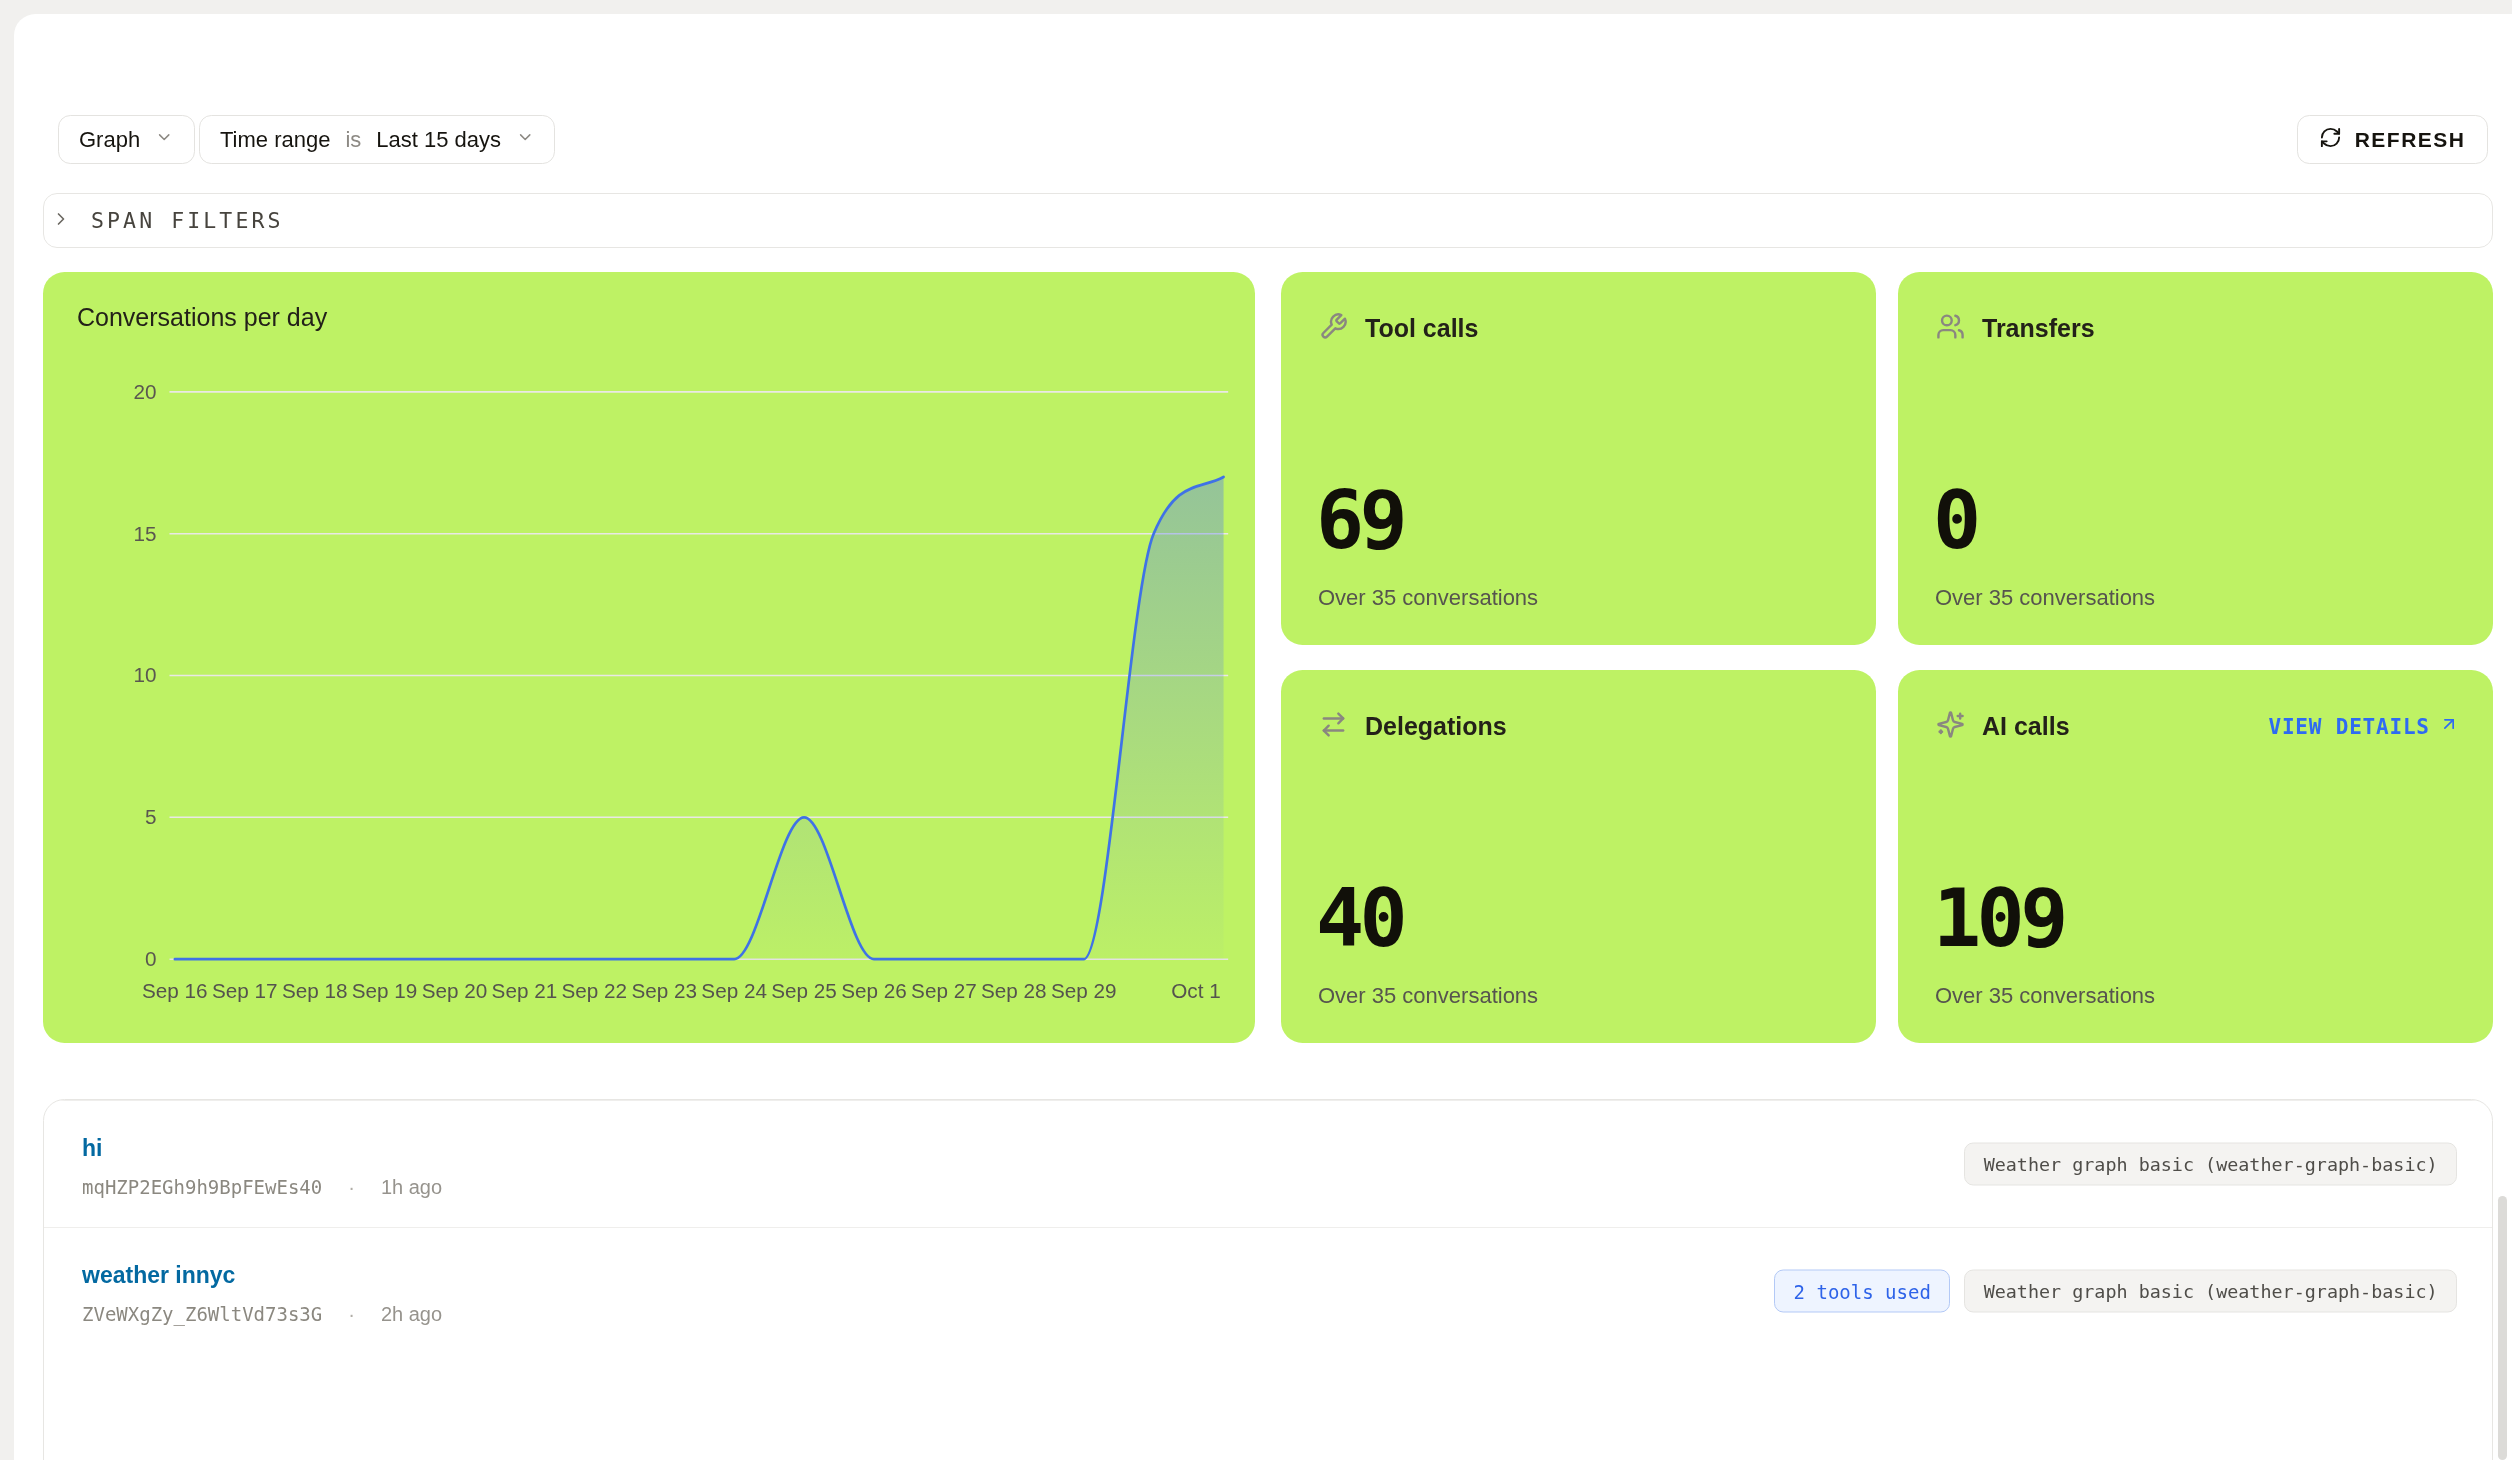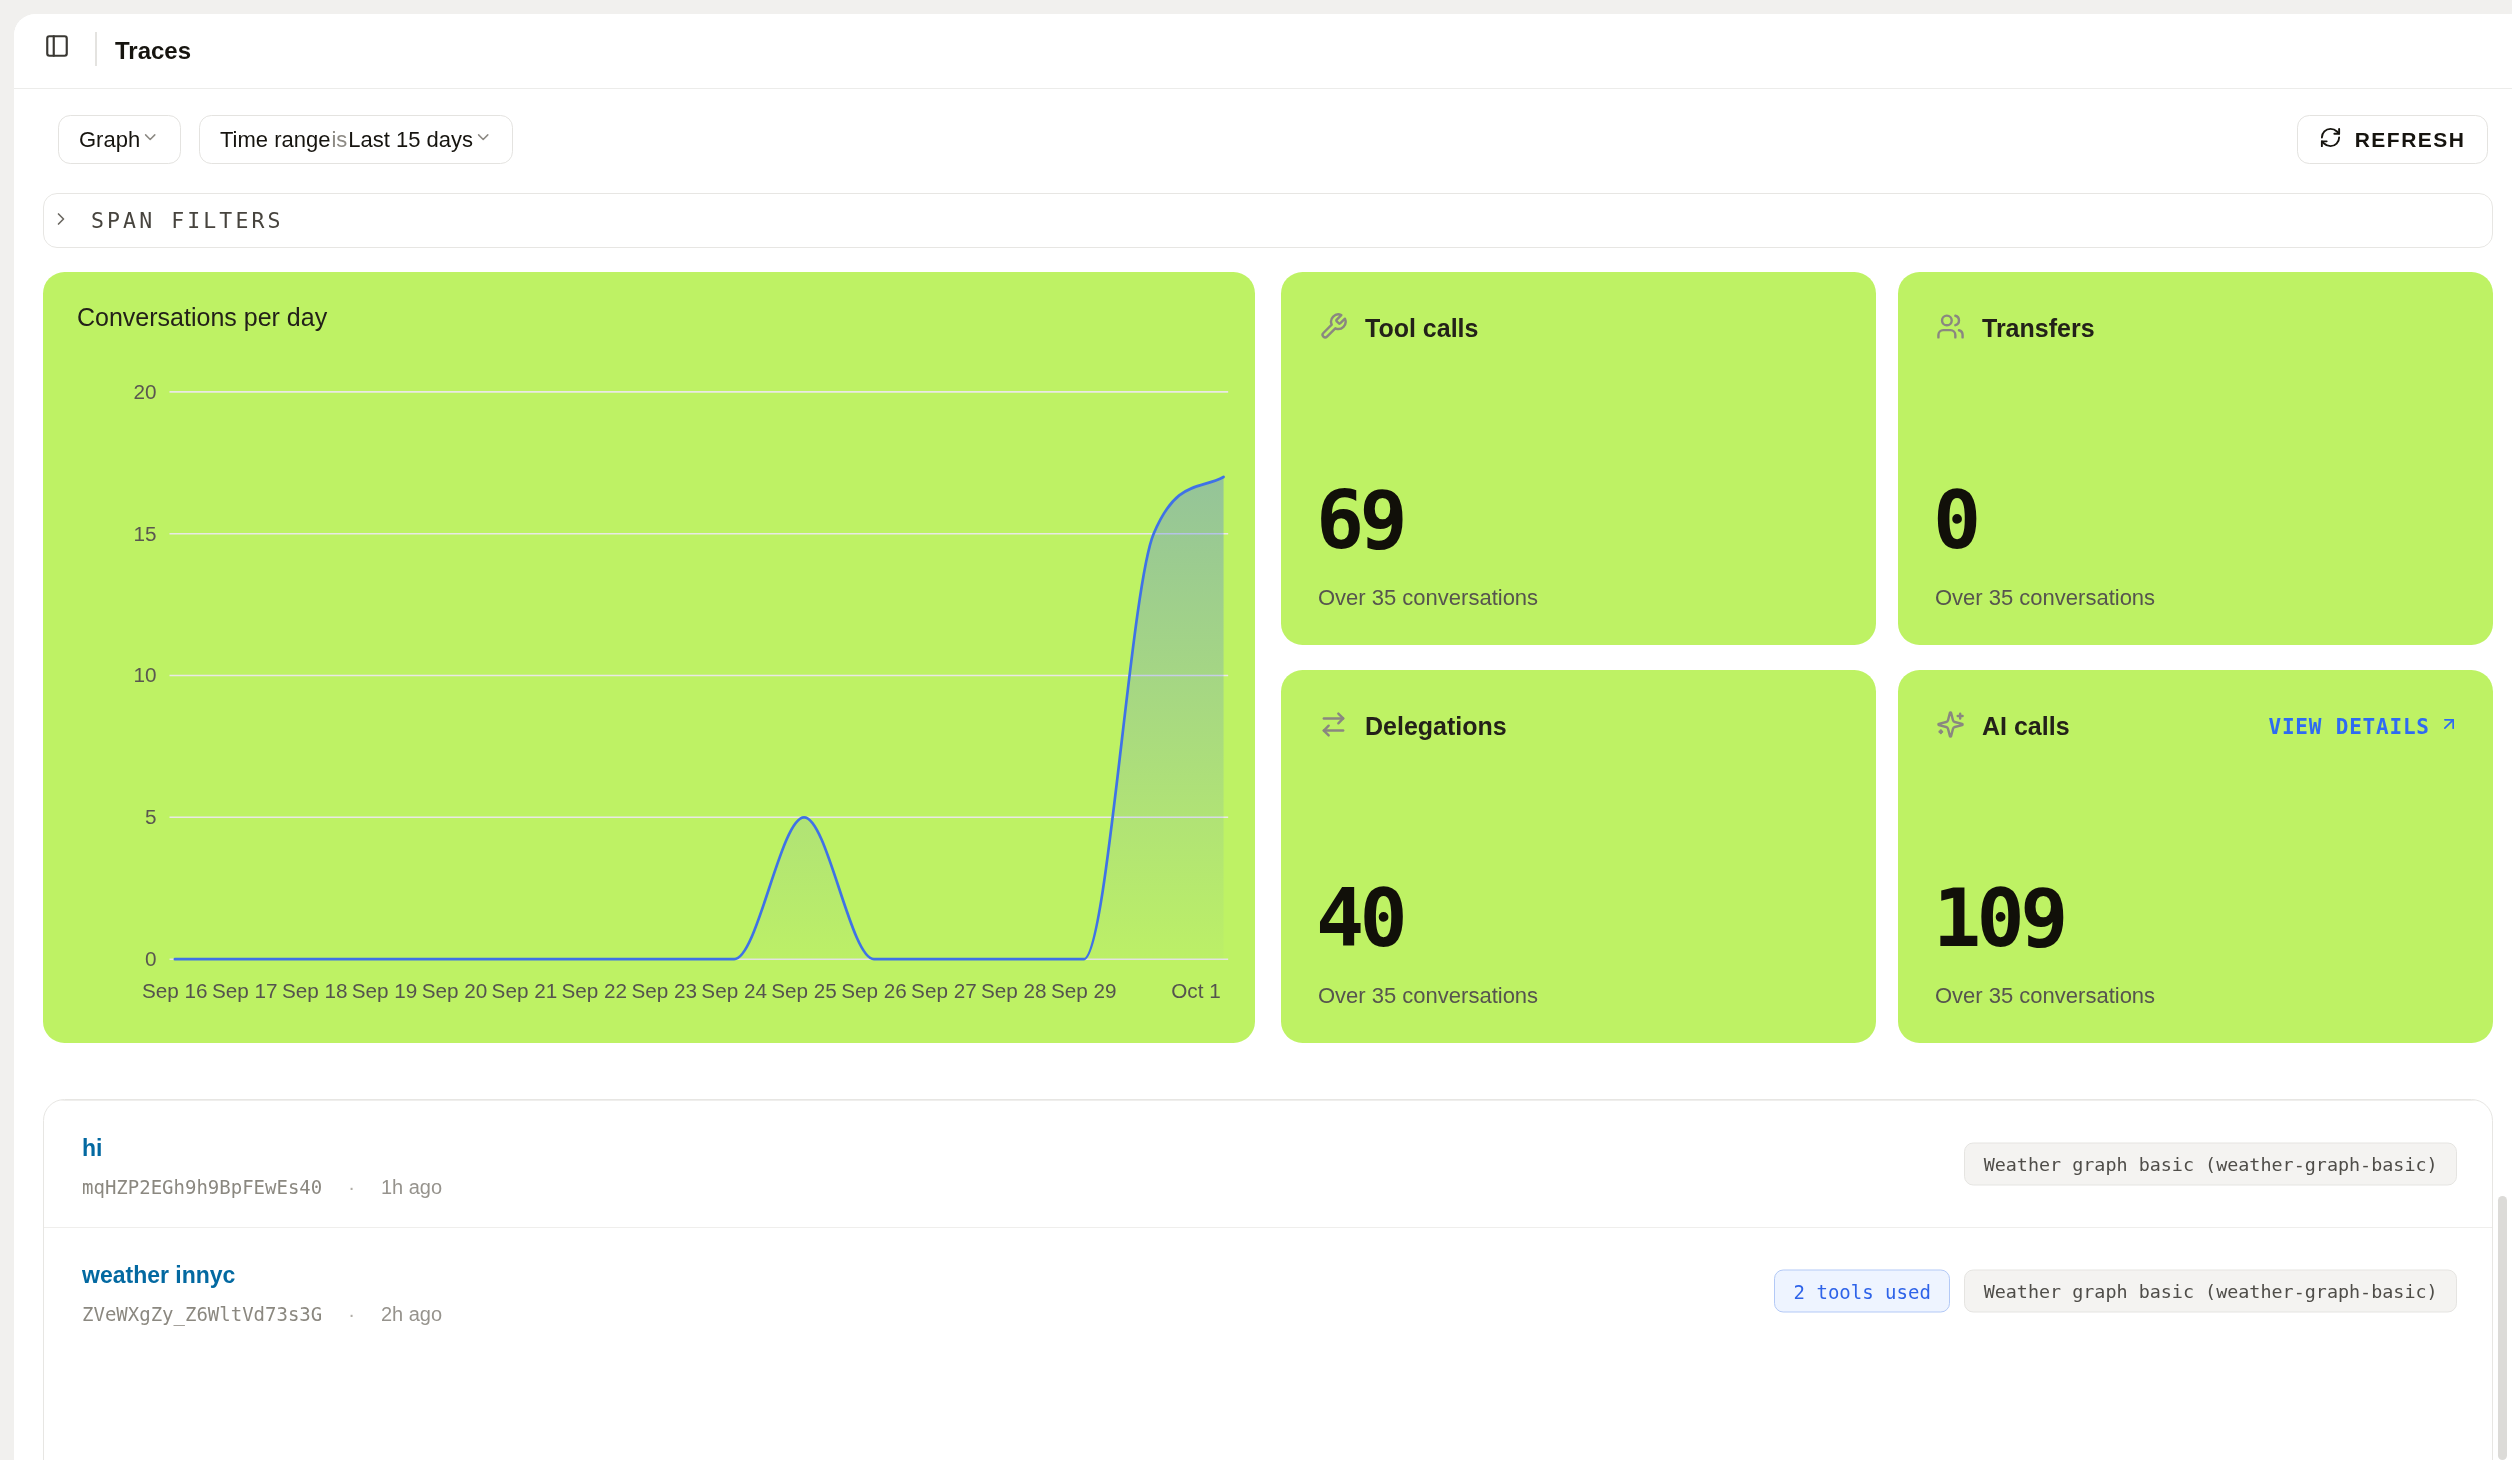--- a/index.html
+++ b/index.html
@@ -15,21 +15,21 @@
   }
   
   .topbar{position:absolute;left:0;top:0;width:100%;height:74px;border-bottom:1.5px solid #ececea;background:#fff}
   .icon-btn{position:absolute;left:21.5px;top:12.3px;width:43px;height:43px;border-radius:9.2px;display:flex;align-items:center;justify-content:center;cursor:pointer;background:transparent;border:none}
   .icon-btn svg{width:26px;height:26px;color:#3a3833}
   .topbar .divider{position:absolute;left:81px;top:18.4px;width:1.5px;height:34px;background:#e4e3e0}
   .topbar .title{position:absolute;left:101px;top:20px;font-size:24px;font-weight:700;color:#16140f;line-height:34px}
   
   .pill{
     position:absolute;height:49px;border:1.5px solid #e4e3e0;border-radius:12.3px;background:#fff;
-    display:flex;align-items:center;gap:1px;padding:0 20px;font-size:22px;color:#16140f;cursor:pointer;box-sizing:border-box;
+    display:flex;align-items:center;gap:15px;padding:0 20px;font-size:22px;color:#16140f;cursor:pointer;box-sizing:border-box;
   }
   .pill .muted{color:#8d8a84}
   .pill svg{width:18.4px;height:18.4px;color:#8d8a84;flex:0 0 auto}
   .btn-refresh{
     position:absolute;height:49px;border:1.5px solid #e4e3e0;border-radius:12.3px;background:#fff;
     display:flex;align-items:center;gap:12.3px;padding:0 21.5px;cursor:pointer;box-sizing:border-box;
     font-size:21px;font-weight:700;letter-spacing:1.5px;color:#16140f;
   }
   .btn-refresh svg{width:23px;height:23px;color:#16140f}
   
@@ -80,32 +80,20 @@
     font-family:"DejaVu Sans Mono",monospace;font-size:18.4px;color:#4f4d49;background:#f4f3f1;border:1.5px solid #e5e4e1;white-space:nowrap}
   .tag.blue{color:#2e63e9;background:#eef4ff;border-color:#b3c9f6;font-size:19px}
   
   .scroll-thumb{position:absolute;right:4.6px;top:1196px;width:9.2px;height:264px;border-radius:4.6px;background:#dcdbd8}
 </style>
 </head>
 <body>
 
 <div class="app">
 
-  <div class="topbar">
-    <button class="icon-btn">
-      <span>
-        <svg viewBox="0 0 24 24" width="26" height="26" fill="none" stroke="currentColor" stroke-width="2" stroke-linecap="round" stroke-linejoin="round">
-            <rect x="3" y="3" width="18" height="18" rx="2"></rect>
-            <path d="M9 3v18"></path>
-          </svg>
-      </span>
-    </button>
-    <div class="divider"></div>
-    <div class="title">Traces</div>
-  </div>
 
   <div class="pill" style="left:44px;top:101px">
     <span>Graph</span>
     <span>
       <svg viewBox="0 0 24 24" width="18.4" height="18.4" fill="none" stroke="currentColor" stroke-width="2" stroke-linecap="round" stroke-linejoin="round">
           <path d="m6 9 6 6 6-6"></path>
         </svg>
     </span>
   </div>
   <div class="pill" style="left:185px;top:101px">

